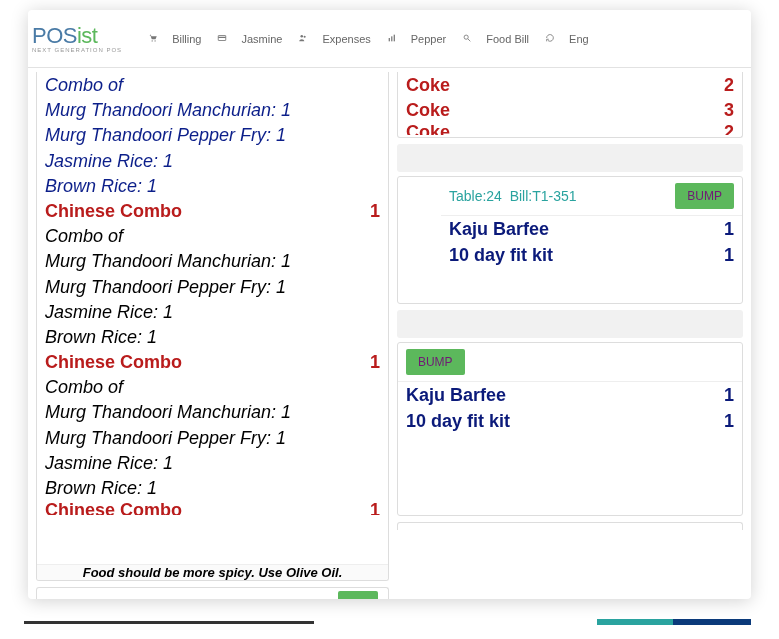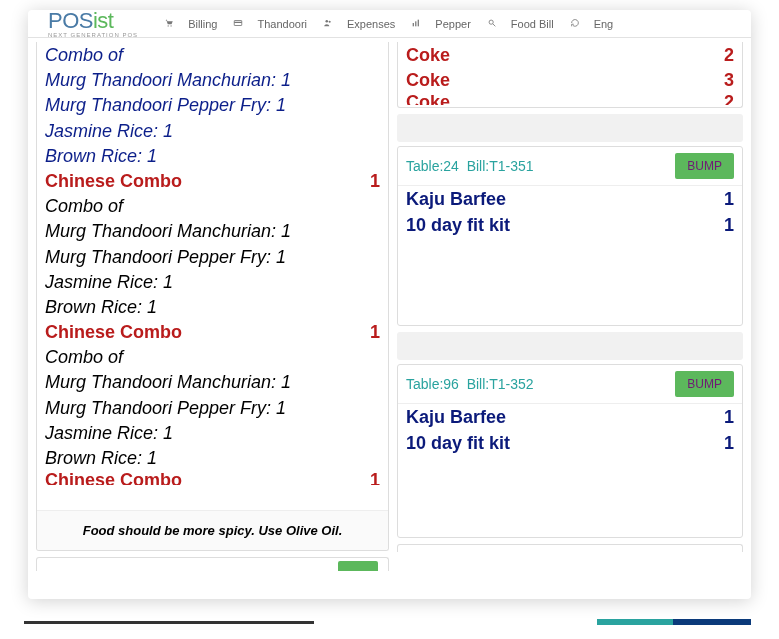--- a/index.html
+++ b/index.html
@@ -15,22 +15,22 @@
       position: absolute;
       top: 10px; left: 28px; right: 28px; bottom: 40px;
       background: #fff;
       border-radius: 4px;
       box-shadow: 0 2px 18px rgba(0,0,0,0.18);
       overflow: hidden;
     }
     .topbar {
       display: flex;
       align-items: center;
-      height: 28px;
-      padding: 0 20px;
+      height: 58px;
+      padding: 0 4px;
       border-bottom: 1px solid #e2e2e2;
       font-size: 11px;
       color: #666;
     }
     .logo {
       font-size: 22px;
       font-weight: 300;
       letter-spacing: -0.5px;
       color: #4a7ba6;
       margin-right: 18px;
@@ -127,21 +127,21 @@
     .row.sub, .row.combo {
       font-style: italic;
       font-weight: 400;
     }
     .row.blue { color: #0c1f8a; }
     .row.navy { color: #0b1a7a; gap: 44px; }
     .row .qty { flex: 0 0 auto; padding-left: 8px; }
     .row .name { flex: 1; white-space: nowrap; overflow: hidden; text-overflow: clip; }
     .card-footer {
       border-top: 1px solid #eee;
-      padding: 12px 8px;
+      padding: 0 8px;
       font-style: italic;
       font-weight: 700;
       font-size: 13px;
       background: #fafafa;
       text-align: center;
     }
     .spacer-bar {
       height: 28px;
       background: #f1f1f1;
       border-radius: 3px;
@@ -205,21 +205,21 @@
             <circle cx="10" cy="19" r="1.5"></circle>
             <circle cx="17" cy="19" r="1.5"></circle>
           </svg></span>
       <span>Billing</span>
     </div>
     <div class="nav-item">
       <span><svg viewBox="0 0 24 24">
             <rect x="3" y="6" width="18" height="12" rx="1" fill="none" stroke="#777" stroke-width="2"></rect>
             <rect x="3" y="9" width="18" height="3"></rect>
           </svg></span>
-      <span>Thandoori</span>
+      <span>Jasmine</span>
     </div>
     <div class="nav-item">
       <span><svg viewBox="0 0 24 24">
             <circle cx="9" cy="8" r="3"></circle>
             <circle cx="16" cy="9" r="2.5"></circle>
             <path d="M3 20c0-3 3-5 6-5s6 2 6 5"></path>
           </svg></span>
       <span>Expenses</span>
     </div>
     <div class="nav-item">
@@ -335,21 +335,21 @@
           </div>
           <div class="row head" style="height:12px; overflow:hidden; line-height:1;">
             <span class="name">Coke</span>
             <span class="qty">2</span>
           </div>
         </div>
       </div>
 
       <div class="spacer-bar"></div>
 
-      <div class="card" style="height:180px;">
+      <div class="card" style="height:128px;padding-left:43px;">
         <div class="card-header">
           <span class="meta">
             <span>Table:24</span>&nbsp;&nbsp;<span>Bill:T1-351</span>
           </span>
           <button class="bump">BUMP</button>
         </div>
         <div class="card-body">
           <div class="row navy">
             <span class="name">Kaju Barfee</span>
             <span class="qty">1</span>
@@ -358,23 +358,20 @@
             <span class="name">10 day fit kit</span>
             <span class="qty">1</span>
           </div>
         </div>
       </div>
 
       <div class="spacer-bar"></div>
 
       <div class="card" style="height:174px;">
         <div class="card-header">
-          <span class="meta">
-            <span>Table:96</span>&nbsp;&nbsp;<span>Bill:T1-352</span>
-          </span>
           <button class="bump">BUMP</button>
         </div>
         <div class="card-body">
           <div class="row navy">
             <span class="name">Kaju Barfee</span>
             <span class="qty">1</span>
           </div>
           <div class="row navy">
             <span class="name">10 day fit kit</span>
             <span class="qty">1</span>

